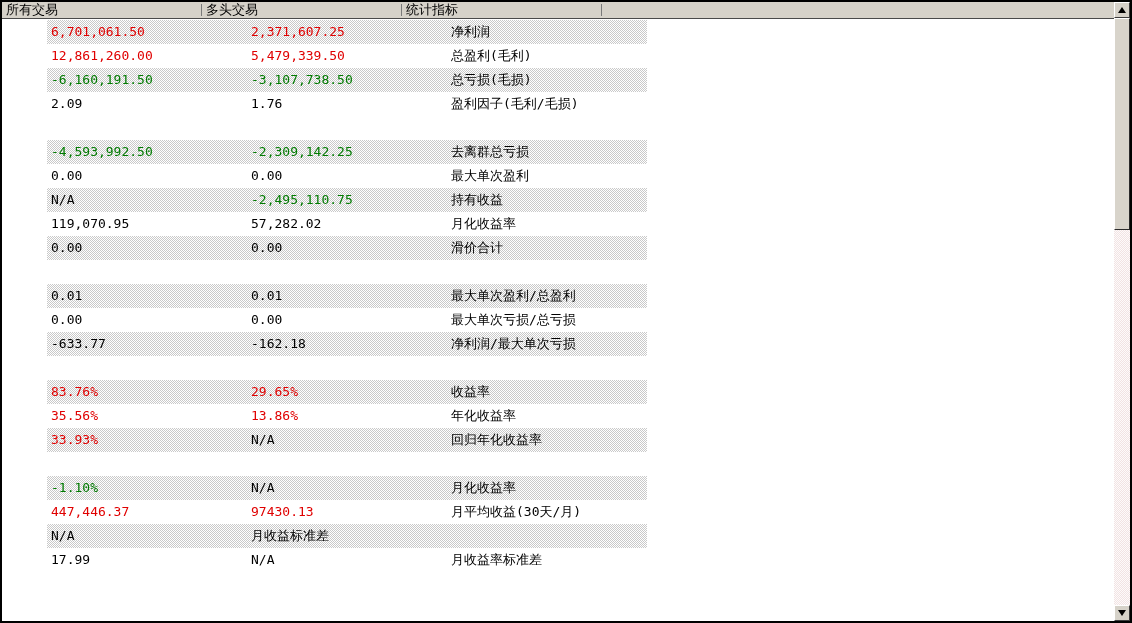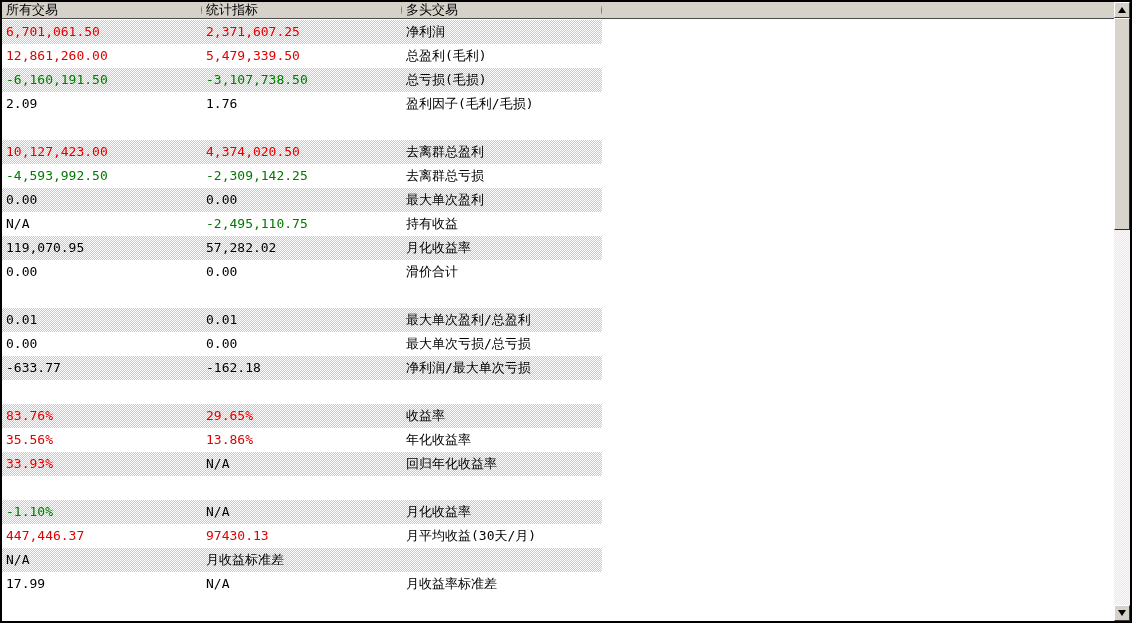--- a/index.html
+++ b/index.html
@@ -15,28 +15,28 @@
     border-bottom:1px solid #4a4a4a;display:flex;
     background-color:#d6d2c9;
     background-image:
       radial-gradient(circle, #ffffff 24%, rgba(0,0,0,0) 25%),
       radial-gradient(circle, #efe9c4 22%, rgba(0,0,0,0) 23%);
     background-size:4px 4px,4px 4px;
     background-position:0 0,2px 2px;
   }
   .hcell{
     width:200px;box-sizing:border-box;position:relative;
-    line-height:16px;padding-left:4px;white-space:nowrap;overflow:hidden;border-radius:7px;
+    line-height:16px;padding-left:4px;white-space:nowrap;overflow:hidden;
   }
   .hcell::after{
     content:"";position:absolute;right:0;top:2px;bottom:2px;width:1px;background:#7a7a7a;
   }
   .hfill{flex:1;}
   
-  .body{position:absolute;top:18px;left:0;right:16px;bottom:0;overflow:hidden;}
+  .body{position:absolute;top:18px;left:0;right:16px;bottom:0;overflow:hidden;padding-left:45px;}
   .group{margin-bottom:24px;}
   .row{height:24px;display:flex;width:600px;}
   .row:nth-child(odd){
     background:repeating-conic-gradient(#c9c9c9 0% 25%, #ffffff 0% 50%);
     background-size:2px 2px;
   }
   .cell{
     width:200px;box-sizing:border-box;line-height:24px;padding-left:4px;
     white-space:nowrap;overflow:visible;
   }
@@ -72,22 +72,22 @@
     border:1px solid;border-color:#ffffff #2a2a2a #2a2a2a #ffffff;
   }
 </style>
 </head>
 <body>
 
 <div class="window">
 
   <div class="header">
     <div class="hcell">所有交易</div>
+    <div class="hcell">多头交易</div>
     <div class="hcell">统计指标</div>
-    <div class="hcell">多头交易</div>
     <div class="hfill"></div>
   </div>
 
   <div class="body">
       <div class="group">
         <div class="row">
           <div class="cell c-red">6,701,061.50</div>
           <div class="cell c-red">2,371,607.25</div>
           <div class="cell c-black">净利润</div>
         </div>
@@ -101,25 +101,20 @@
           <div class="cell c-green">-3,107,738.50</div>
           <div class="cell c-black">总亏损(毛损)</div>
         </div>
         <div class="row">
           <div class="cell c-black">2.09</div>
           <div class="cell c-black">1.76</div>
           <div class="cell c-black">盈利因子(毛利/毛损)</div>
         </div>
       </div>
       <div class="group">
-        <div class="row">
-          <div class="cell c-red">10,127,423.00</div>
-          <div class="cell c-red">4,374,020.50</div>
-          <div class="cell c-black">去离群总盈利</div>
-        </div>
         <div class="row">
           <div class="cell c-green">-4,593,992.50</div>
           <div class="cell c-green">-2,309,142.25</div>
           <div class="cell c-black">去离群总亏损</div>
         </div>
         <div class="row">
           <div class="cell c-black">0.00</div>
           <div class="cell c-black">0.00</div>
           <div class="cell c-black">最大单次盈利</div>
         </div>

